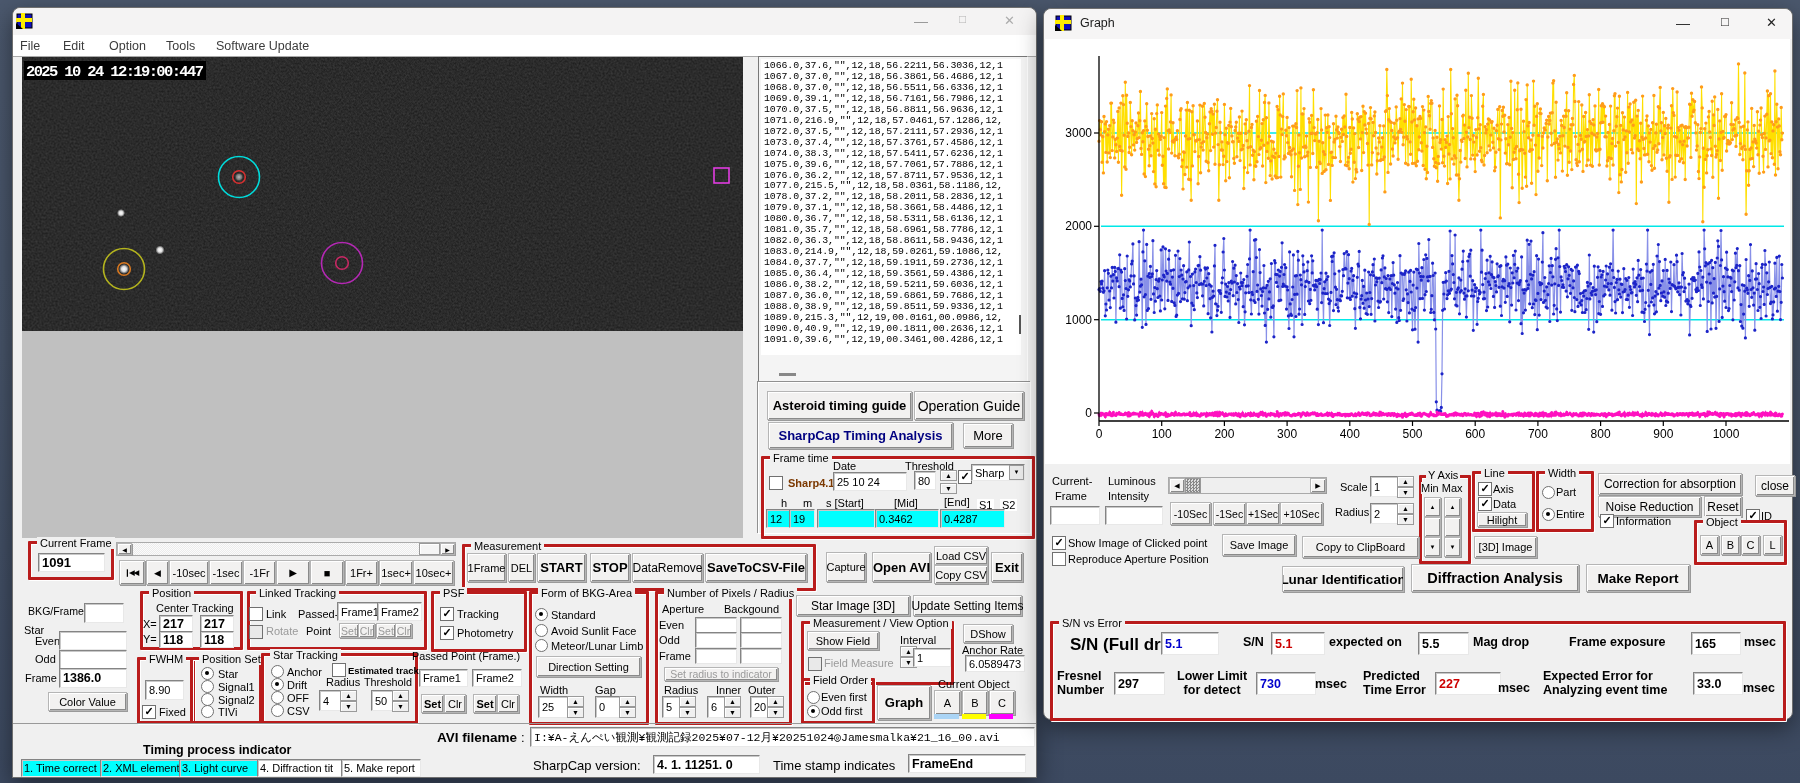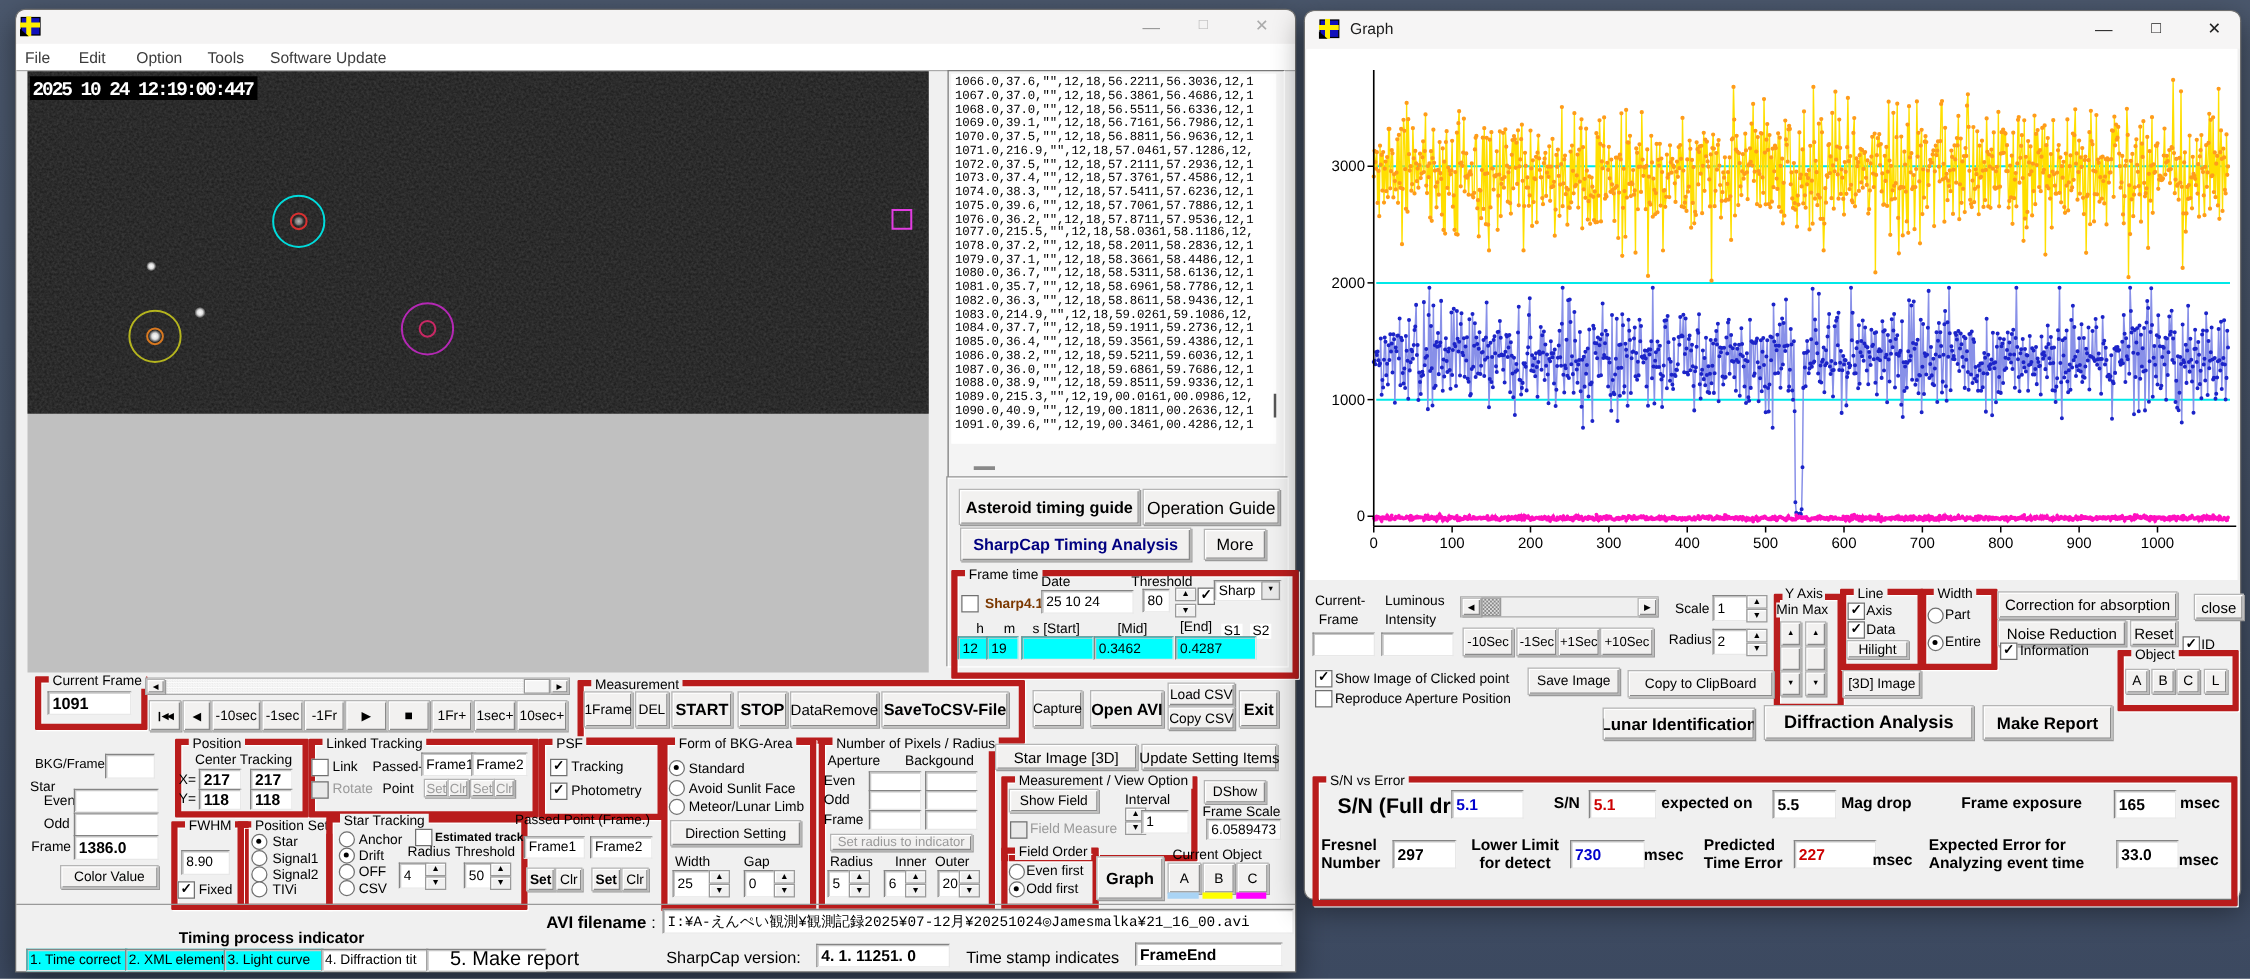--- a/index.html
+++ b/index.html
@@ -2,21 +2,21 @@
 <html><head><meta charset="utf-8"><style>
 html,body{margin:0;padding:0;width:1800px;height:783px;overflow:hidden}
 body{background:linear-gradient(180deg,#4b586d 0%,#475469 45%,#3c4960 100%);font-family:"Liberation Sans",sans-serif;-webkit-font-smoothing:antialiased}
 .abs{position:absolute}
 .win{position:absolute;background:#f0f0f0;box-shadow:0 8px 24px rgba(0,0,0,.45);border:1px solid #6f6f6f}
 .tb{position:absolute;left:0;top:0;right:0;height:27px;background:#f4f3f3;color:#4e4e4e;font-size:12.5px}
 .lbl{position:absolute;font-size:11px;color:#000;white-space:nowrap}
 .b{font-weight:bold}
 .btn{position:absolute;background:#f2f1f0;box-shadow:inset 1px 1px 0 #fff,inset -1px -1px 0 #8a8a8a,1px 1px 0 #9a9a9a;border:1px solid #b5b5b5;font-size:11px;color:#000;display:flex;align-items:center;justify-content:center;white-space:nowrap}
 .inp{position:absolute;background:#fff;border:1px solid;border-color:#848484 #e8e8e8 #e8e8e8 #848484;box-shadow:inset 1px 1px 0 #c8c8c8;font-size:11px;display:flex;align-items:center;padding-left:3px;white-space:nowrap}
-.grp{position:absolute;border:5px solid #b91c1c;box-shadow:inset 1px 1px 0 #fff,1px 1px 0 #fff;border-radius:1px}
+.grp{position:absolute;border:3px solid #b91c1c;box-shadow:inset 1px 1px 0 #fff,1px 1px 0 #fff;border-radius:1px}
 .grp>span{position:absolute;top:-7px;left:6px;background:#f0f0f0;padding:0 3px;font-size:11px;white-space:nowrap}
 .cb{position:absolute;width:12px;height:12px;background:#fff;border:1px solid #707070;font-size:11px;line-height:11px;text-align:center;font-weight:bold}
 .rb{position:absolute;width:11px;height:11px;background:#fff;border:1px solid #707070;border-radius:50%}
 .rb.on:after{content:"";position:absolute;left:2.5px;top:2.5px;width:4px;height:4px;border-radius:50%;background:#000}
 .spin{position:absolute;width:15px;background:#f0f0f0;border:1px solid #9a9a9a;box-shadow:inset 1px 1px 0 #fff;font-size:7px;color:#000;text-align:center;line-height:9px}
 .cyan{background:#00ffff}
 .mono{font-family:"Liberation Mono",monospace}
 </style></head>
 <body>
 
@@ -324,21 +324,21 @@
       <span>Measurement / View Option</span>
     </div>
 <div class="btn" style="left:794px;top:623px;width:70px;height:17px">Show Field</div>
 <div class="cb" style="left:795px;top:649px;background:#e9e9e9"></div>
 <span class="lbl" style="left:811px;top:649px;color:#9a9a9a">Field Measure</span>
 <span class="lbl" style="left:887px;top:626px">Interval</span>
 <div class="spin" style="left:887px;top:638px;height:9px">▲</div>
 <div class="spin" style="left:887px;top:649px;height:9px">▼</div>
 <div class="inp" style="left:900px;top:640px;width:33px;height:17px">1</div>
 <div class="btn" style="left:950px;top:616px;width:48px;height:17px">DShow</div>
-<span class="lbl" style="left:949px;top:636px">Frame Scale</span>
+<span class="lbl" style="left:949px;top:636px">Anchor Rate</span>
 <div class="inp" style="left:952px;top:647px;width:55px;height:15px">6.0589473</div>
 <div class="grp" style="left:788px;top:670px;width:68px;height:40px">
       <span>Field Order</span>
     </div>
 <div class="rb" style="left:794px;top:683px"></div>
     <span class="lbl" style="left:808px;top:683px">Even first</span>
 <div class="rb on" style="left:794px;top:697px"></div>
     <span class="lbl" style="left:808px;top:697px">Odd first</span>
 <div class="btn b" style="left:864px;top:677px;width:52px;height:33px;font-size:13px">Graph</div>
 <span class="lbl" style="left:925px;top:670px">Current Object</span>
@@ -351,21 +351,21 @@
 
 <div class="abs" style="left:0;top:715px;width:1023px;height:1px;background:#999"></div>
 <span class="lbl b" style="left:424px;top:722px;font-size:13.5px">AVI filename</span>
 <span class="lbl" style="left:508px;top:722px;font-size:13px">:</span>
 <div class="inp mono" style="left:517px;top:719px;width:500px;height:18px;font-size:11.5px">I:¥A-えんぺい観測¥観測記録2025¥07-12月¥20251024◎Jamesmalka¥21_16_00.avi</div>
 <span class="lbl b" style="left:130px;top:735px;font-size:12.5px">Timing process indicator</span>
 <div class="inp cyan" style="left:8px;top:751px;width:77px;height:16px;font-size:11px;padding-left:2px">1. Time correct</div>
 <div class="inp cyan" style="left:87px;top:751px;width:77px;height:16px;font-size:11px;padding-left:2px">2. XML element</div>
 <div class="inp cyan" style="left:166px;top:751px;width:76px;height:16px;font-size:11px;padding-left:2px">3. Light curve</div>
 <div class="inp" style="left:244px;top:751px;width:82px;height:16px;font-size:11px;padding-left:2px">4. Diffraction tit</div>
-<div class="inp" style="left:328px;top:751px;width:76px;height:16px;font-size:16px;padding-left:18px">5. Make report</div>
+<div class="inp" style="left:328px;top:751px;width:76px;height:16px;font-size:11px;padding-left:2px">5. Make report</div>
 <span class="lbl" style="left:520px;top:750px;font-size:13px">SharpCap version:</span>
 <div class="inp b" style="left:640px;top:747px;width:102px;height:17px;font-size:12.5px">4. 1. 11251. 0</div>
 <span class="lbl" style="left:760px;top:750px;font-size:13px">Time stamp indicates</span>
 <div class="inp b" style="left:895px;top:746px;width:113px;height:17px;font-size:12.5px">FrameEnd</div>
 
 </div>
 
 <div class="win" style="left:1043px;top:8px;width:748px;height:710px;border-radius:8px">
   <div class="tb" style="height:30px;border-radius:8px 8px 0 0;background:#f6f5f5">
     <svg class="abs" style="left:11px;top:6px" width="17" height="17" viewBox="0 0 17 17">

